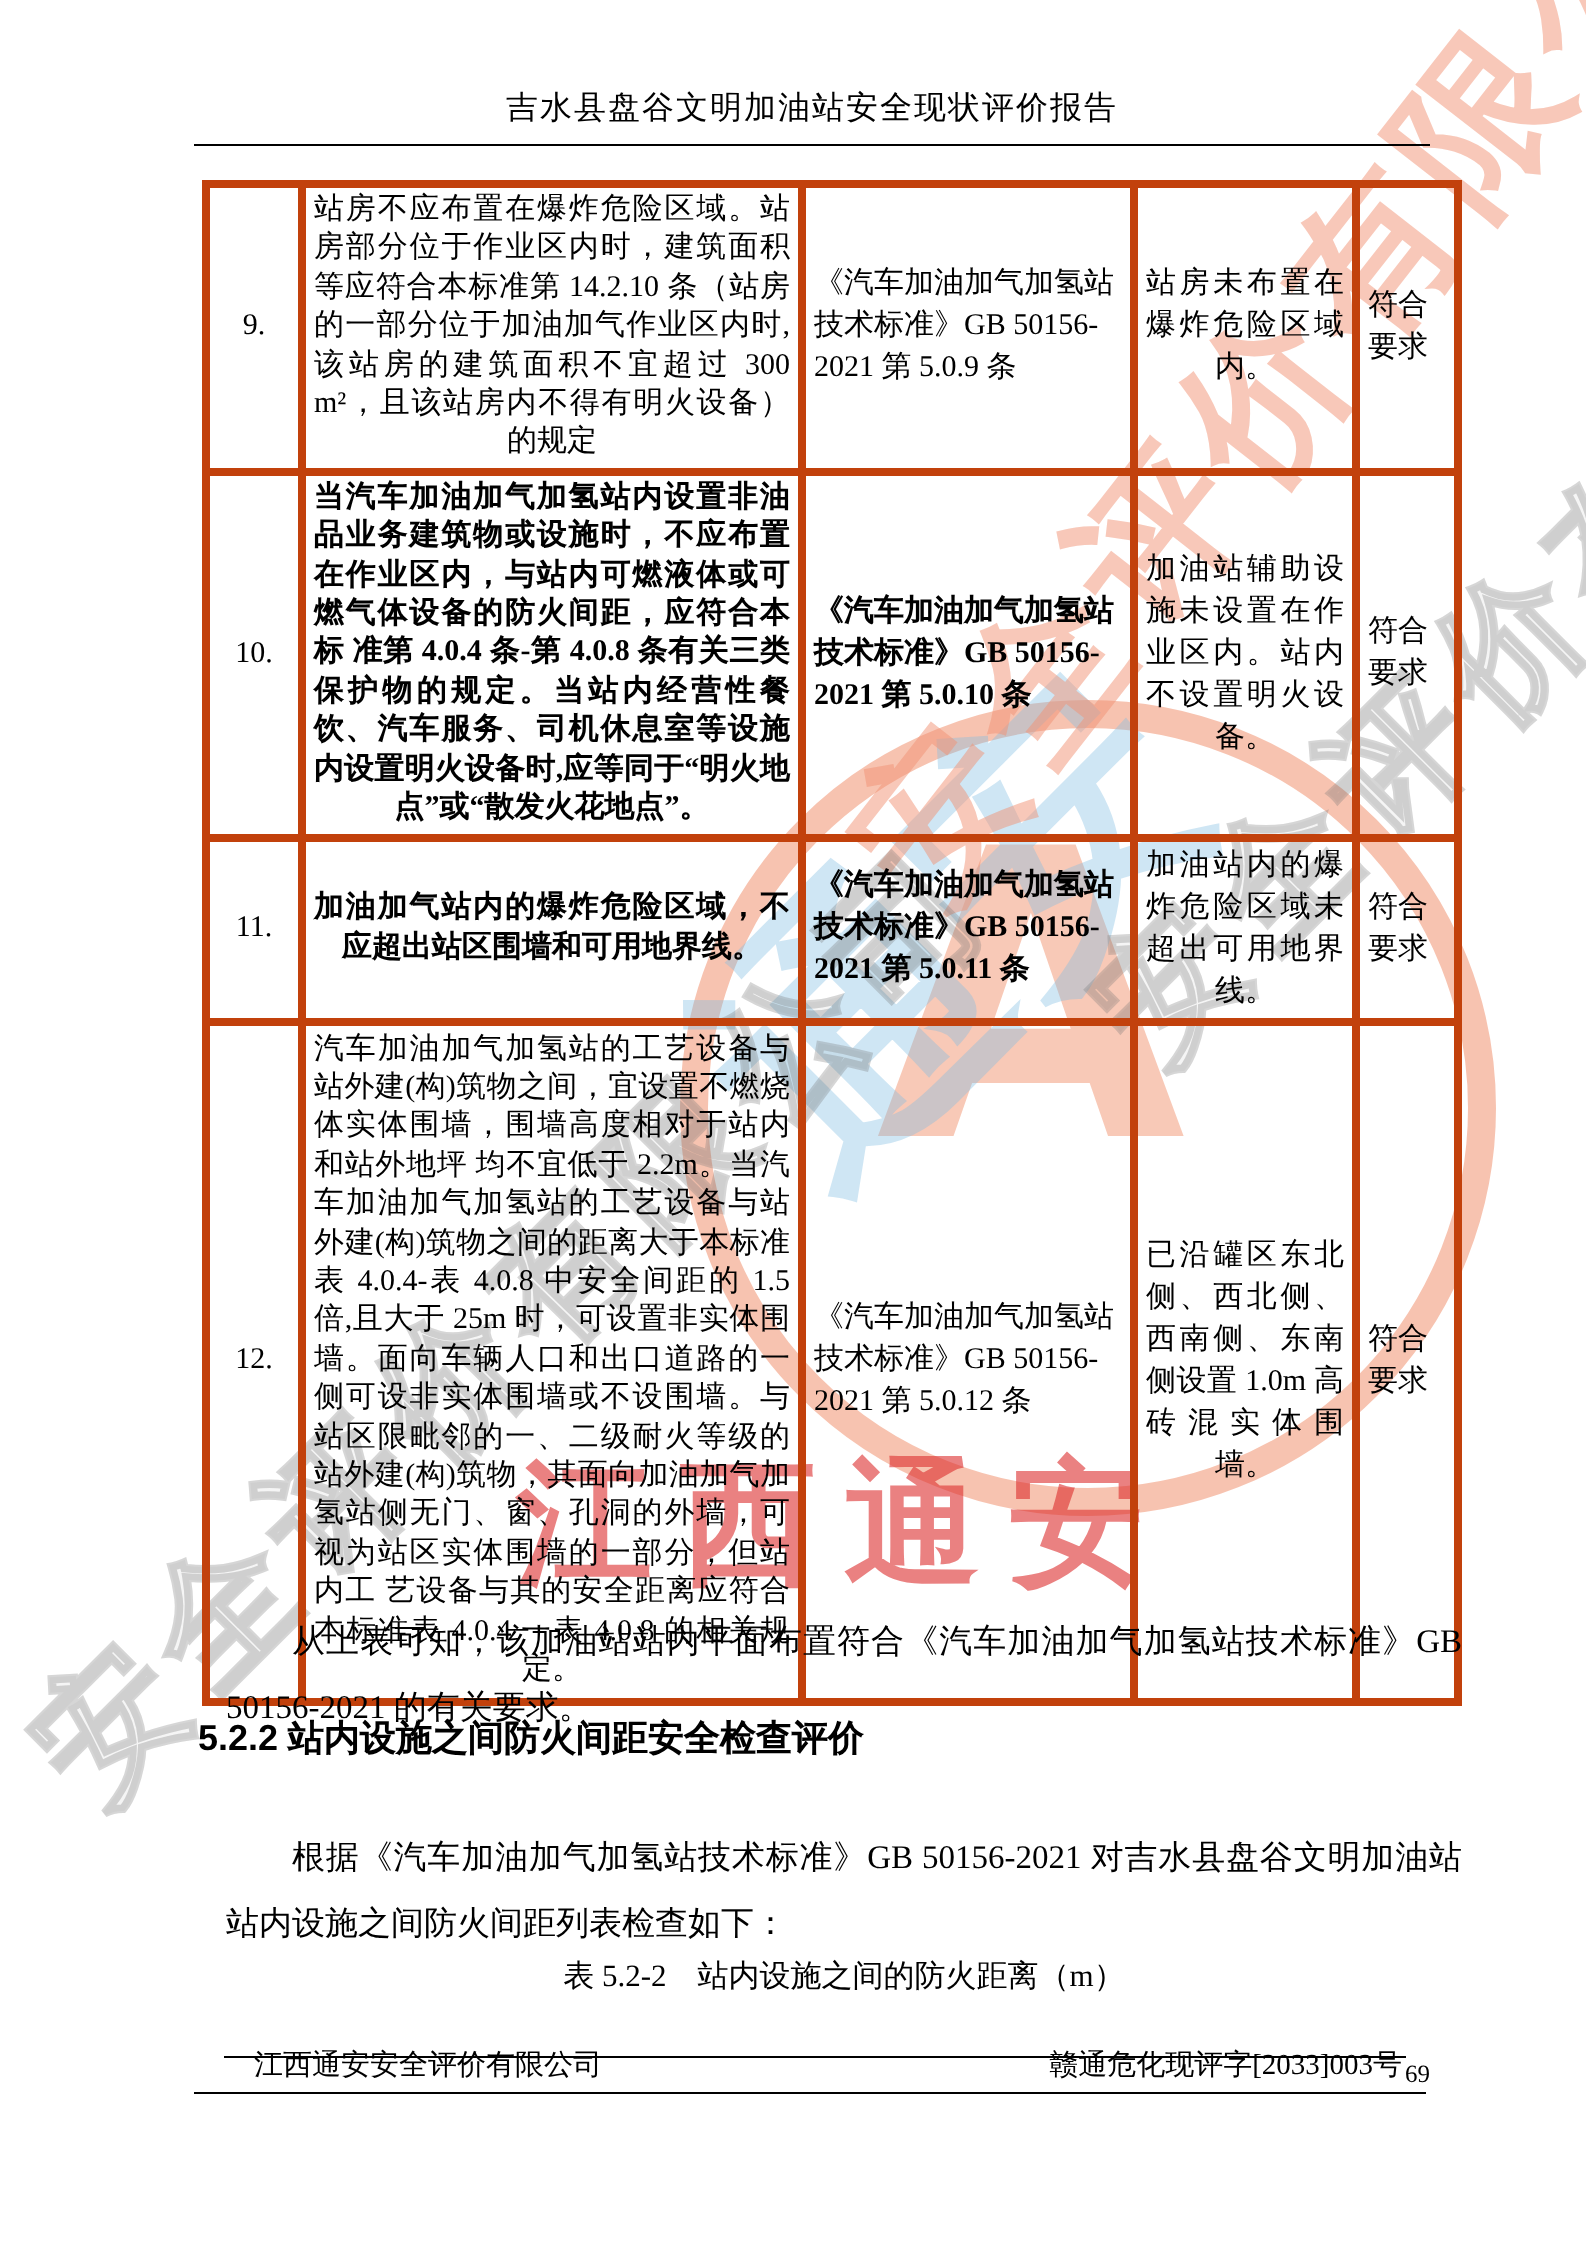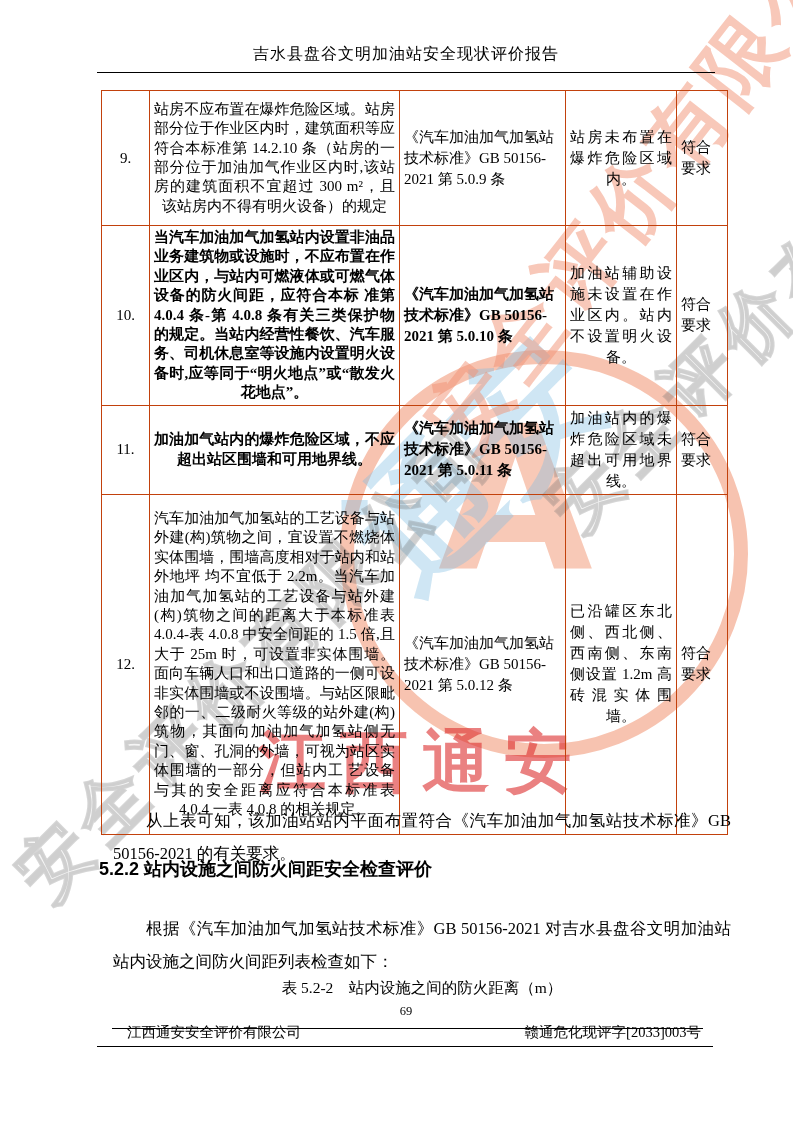--- a/index.html
+++ b/index.html
@@ -55,21 +55,21 @@
     text-align:center;font-size:16px;letter-spacing:1px;
   }
   .hdr-rule{position:absolute;left:97px;top:72px;width:618px;border-top:1.5px solid #000;}
 
   table.check{
     position:absolute;left:101px;top:90px;width:626px;
     border-collapse:collapse;table-layout:fixed;
     background:transparent;
   }
   table.check td{
-    border:1px solid #c2410c;
+    border:4px solid #c2410c;
     vertical-align:middle;
     padding:2px 4px;
     font-size:15px;
     background:transparent;
   }
   td.no{text-align:center;}
   td.cnt{
     line-height:19.4px;
     text-align:justify;text-justify:inter-character;text-align-last:center;
   }
@@ -101,22 +101,22 @@
   .mini-table{
     position:absolute;left:112px;top:1003px;width:588px;
     border:1.5px solid #000;
   }
   .mini-row{
     height:21px;line-height:21px;text-align:center;
     font-size:13.5px;font-weight:bold;
   }
   .mini-next-rule{position:absolute;left:112px;top:1028px;width:591px;border-top:1px solid #000;}
   .pageno{
-    position:absolute;left:97px;top:1004px;width:618px;
-    text-align:center;font-size:12.5px;font-family:Liberation Serif, serif;
+    position:absolute;left:97px;top:1030px;width:618px;
+    text-align:right;font-size:12.5px;font-family:Liberation Serif, serif;
   }
   .ftr-rule{position:absolute;left:97px;top:1046px;width:616px;border-top:1.5px solid #000;}
   .ftr{
     position:absolute;left:97px;top:1023px;width:616px;
     display:flex;justify-content:space-between;
     font-size:14.5px;
   }
   .ftr .l{padding-left:30px;}
   .ftr .r{padding-right:12px;}
 </style>
@@ -167,21 +167,21 @@
           <td class="no">11.</td>
           <td class="cnt b">加油加气站内的爆炸危险区域，不应超出站区围墙和可用地界线。</td>
           <td class="std b">《汽车加油加气加氢站技术标准》GB 50156-2021 第 5.0.11 条</td>
           <td class="sit">加油站内的爆炸危险区域未超出可用地界线。</td>
           <td class="ccl">符合要求</td>
         </tr>
         <tr style="height:340px">
           <td class="no">12.</td>
           <td class="cnt">汽车加油加气加氢站的工艺设备与站外建(构)筑物之间，宜设置不燃烧体实体围墙，围墙高度相对于站内和站外地坪 均不宜低于 2.2m。当汽车加油加气加氢站的工艺设备与站外建(构)筑物之间的距离大于本标准表 4.0.4-表 4.0.8 中安全间距的 1.5 倍,且大于 25m 时，可设置非实体围墙。面向车辆人口和出口道路的一侧可设非实体围墙或不设围墙。与站区限毗邻的一、二级耐火等级的站外建(构)筑物，其面向加油加气加氢站侧无门、窗、孔洞的外墙，可视为站区实体围墙的一部分，但站内工 艺设备与其的安全距离应符合本标准表 4.0.4 一表 4.0.8 的相关规定。</td>
           <td class="std">《汽车加油加气加氢站技术标准》GB 50156-2021 第 5.0.12 条</td>
-          <td class="sit">已沿罐区东北侧、西北侧、西南侧、东南侧设置 1.2m 高砖混实体围墙。</td>
+          <td class="sit">已沿罐区东北侧、西北侧、西南侧、东南侧设置 1.0m 高砖混实体围墙。</td>
           <td class="ccl">符合要求</td>
         </tr>
       </tbody>
     </table>
 
     <p class="para para1">从上表可知，该加油站站内平面布置符合《汽车加油加气加氢站技术标准》GB 50156-2021 的有关要求。</p>
 
     <h3 class="heading">5.2.2 站内设施之间防火间距安全检查评价</h3>
 
     <p class="para para2">根据《汽车加油加气加氢站技术标准》GB 50156-2021 对吉水县盘谷文明加油站站内设施之间防火间距列表检查如下：</p>

